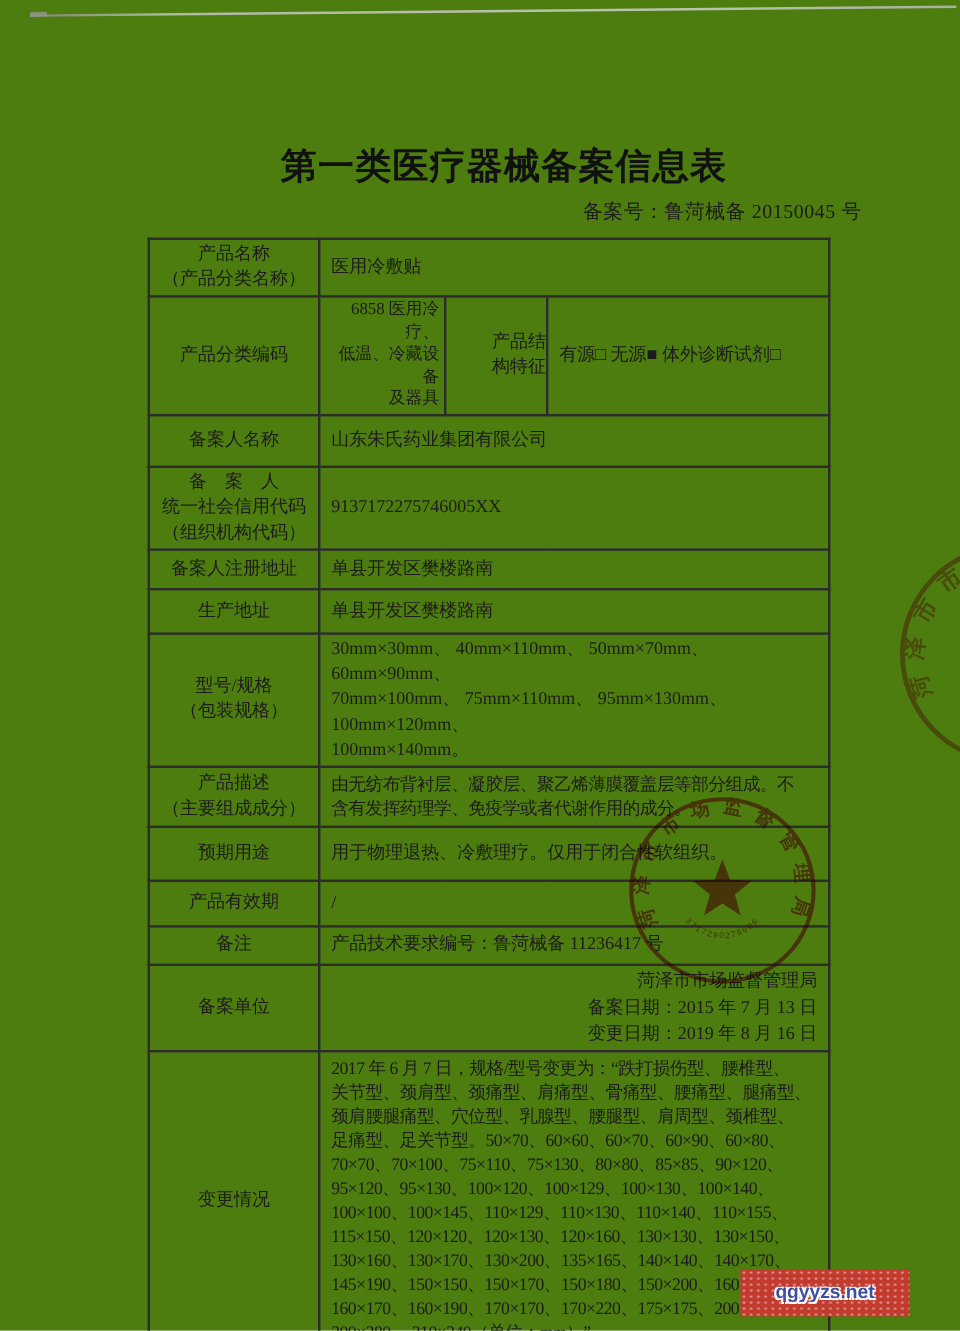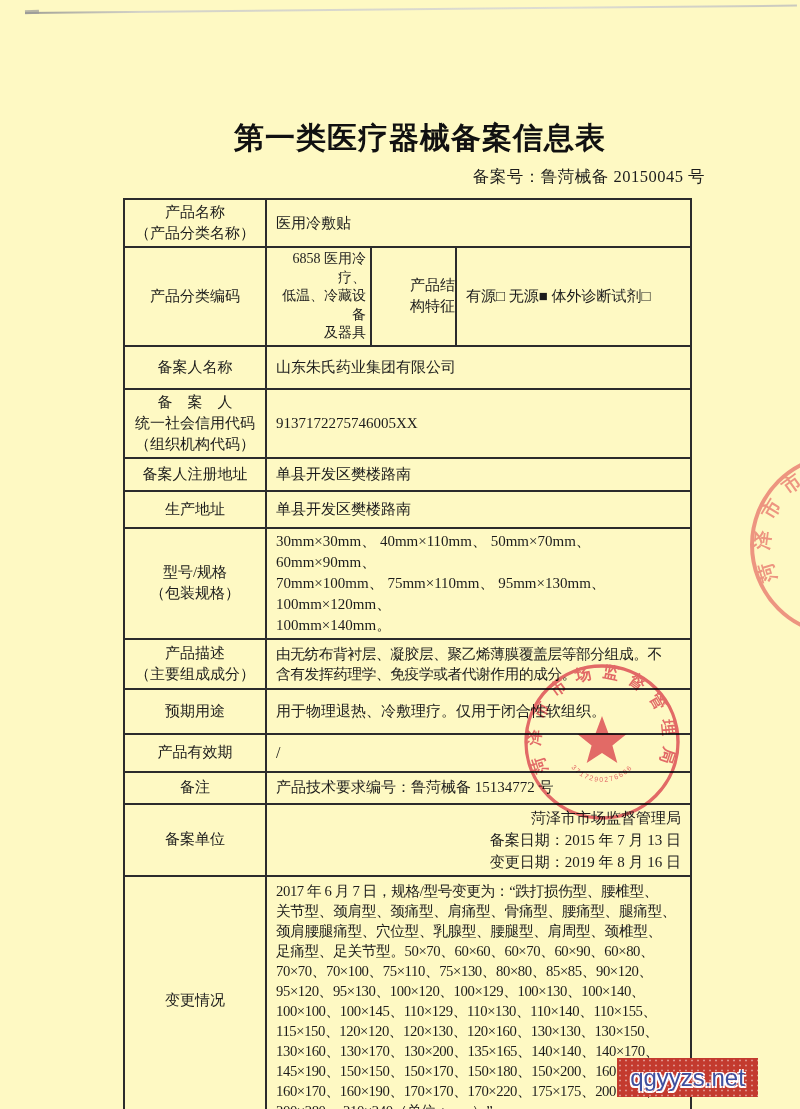--- a/index.html
+++ b/index.html
@@ -2,35 +2,35 @@
 <html><head>
 <meta charset="utf-8">
 <style>
   * { margin:0; padding:0; box-sizing:border-box; }
   html,body { background:#ffffff; }
   body {
     width:800px; height:1109px; position:relative; overflow:hidden;
     font-family:"Liberation Serif","DejaVu Serif",serif;
     color:#1c1c1c;
   }
-  .page { position:absolute; inset:0; background:#fef9c3; }
+  .page { position:absolute; inset:0; background:#4d7c0f; }
 
   
   .scanline { position:absolute; left:25px; top:12px; width:772px; height:1.6px;
     background:linear-gradient(to right,#8a8a8a,#c9c9c9 15%,#d6d6d6 70%,#bdbdbd);
     transform:rotate(-0.55deg); transform-origin:left center; opacity:.8; }
   .scantick { position:absolute; left:25px; top:10px; width:14px; height:4px; background:#9a9a9a; opacity:.7; transform:rotate(-2deg); }
 
   .title {
     position:absolute; left:40px; top:118px; width:760px; text-align:center;
     font-family:"Liberation Sans","DejaVu Sans",sans-serif;
     font-size:30px; font-weight:bold; letter-spacing:1px; color:#111;
   }
   .filing-no {
-    position:absolute; left:123px; top:166px; width:582px; text-align:right;
+    position:absolute; left:136px; top:166px; width:582px; text-align:right;
     font-size:16.5px; letter-spacing:.5px;
   }
 
   table.form {
     position:absolute; left:123px; top:198px; width:567px;
     border-collapse:collapse; table-layout:fixed;
     font-size:15px;
   }
   table.form td { border:2px solid #2c2c2c; vertical-align:middle; white-space:pre-line; overflow:hidden; }
   td.lbl { text-align:center; line-height:21px; padding:2px 0; }
@@ -49,21 +49,21 @@
   
   .watermark {
     position:absolute; left:617px; top:1058px; width:141px; height:39px;
     background:#c33a2e;
     background-image:radial-gradient(rgba(255,255,255,.45) 1px, transparent 1.4px);
     background-size:6px 5px;
     display:flex; align-items:center; justify-content:center;
   }
   .watermark span {
     font-family:"Liberation Sans","DejaVu Sans",sans-serif;
-    font-weight:normal; font-size:24px; color:#3f4f9f; letter-spacing:0px;
+    font-weight:bold; font-size:16px; color:#3f4f9f; letter-spacing:0px;
     text-shadow:-1.5px -1.5px 0 #fff, 1.5px -1.5px 0 #fff, -1.5px 1.5px 0 #fff, 1.5px 1.5px 0 #fff;
   }
 </style>
 </head>
 <body>
 
 <div class="page">
 
   <div class="scanline"></div>
   <div class="scantick"></div>
@@ -127,21 +127,21 @@
     <tr style="height:45px">
       <td class="lbl">预期用途</td>
       <td class="val" colspan="3">用于物理退热、冷敷理疗。仅用于闭合性软组织。</td>
     </tr>
     <tr style="height:38px">
       <td class="lbl">产品有效期</td>
       <td class="val slash" colspan="3">/</td>
     </tr>
     <tr style="height:32px">
       <td class="lbl">备注</td>
-      <td class="val" colspan="3">产品技术要求编号：鲁菏械备 15134772 号</td>
+      <td class="val" colspan="3">产品技术要求编号：鲁菏械备 11236417 号</td>
     </tr>
     <tr style="height:72px">
       <td class="lbl">备案单位</td>
       <td class="val right-val" colspan="3">菏泽市市场监督管理局
 备案日期：2015 年 7 月 13 日
 变更日期：2019 年 8 月 16 日</td>
     </tr>
     <tr style="height:250px">
       <td class="lbl">变更情况</td>
       <td class="val dense" colspan="3">2017 年 6 月 7 日，规格/型号变更为：“跌打损伤型、腰椎型、

